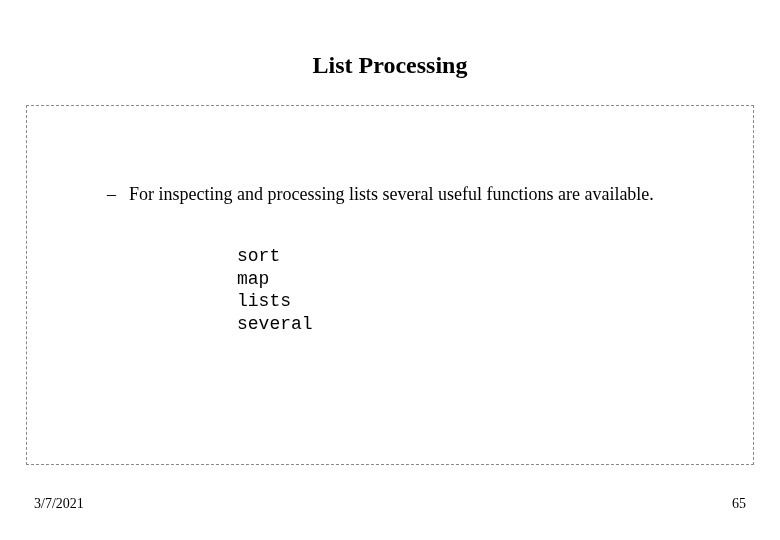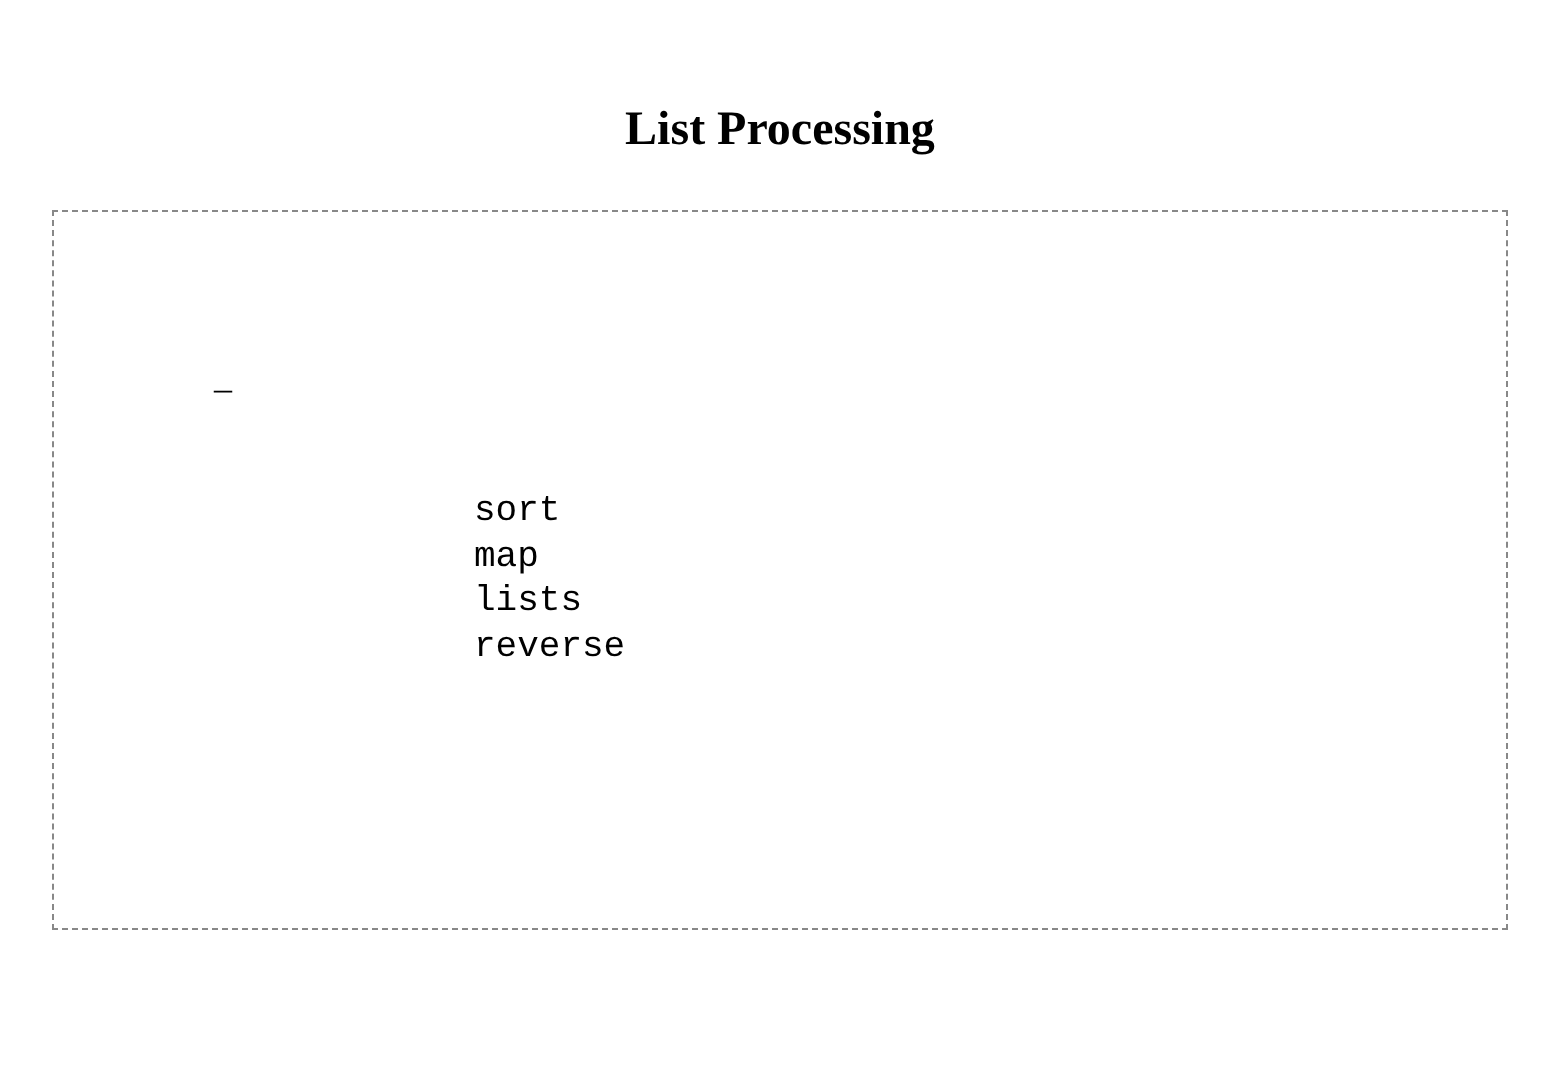--- a/index.html
+++ b/index.html
@@ -38,22 +38,27 @@
 </style>
 </head>
 <body>
 
 <div class="slide">
   <div class="title">List Processing</div>
 
   <div class="content-box">
     <div class="bullet-row">
       <span class="dash">–</span>
+      <span class="bullet-text">For inspecting and processing lists several useful functions are available.</span>
     </div>
     <div class="func-list">
       <span class="func-item">sort</span>
       <span class="func-item">map</span>
       <span class="func-item">lists</span>
-      <span class="func-item">reverse</span>
+      <span class="func-item">several</span>
     </div>
   </div>
 
+  <div class="footer">
+    <span>3/7/2021</span>
+    <span>65</span>
+  </div>
 </div>
 
 </body></html>

